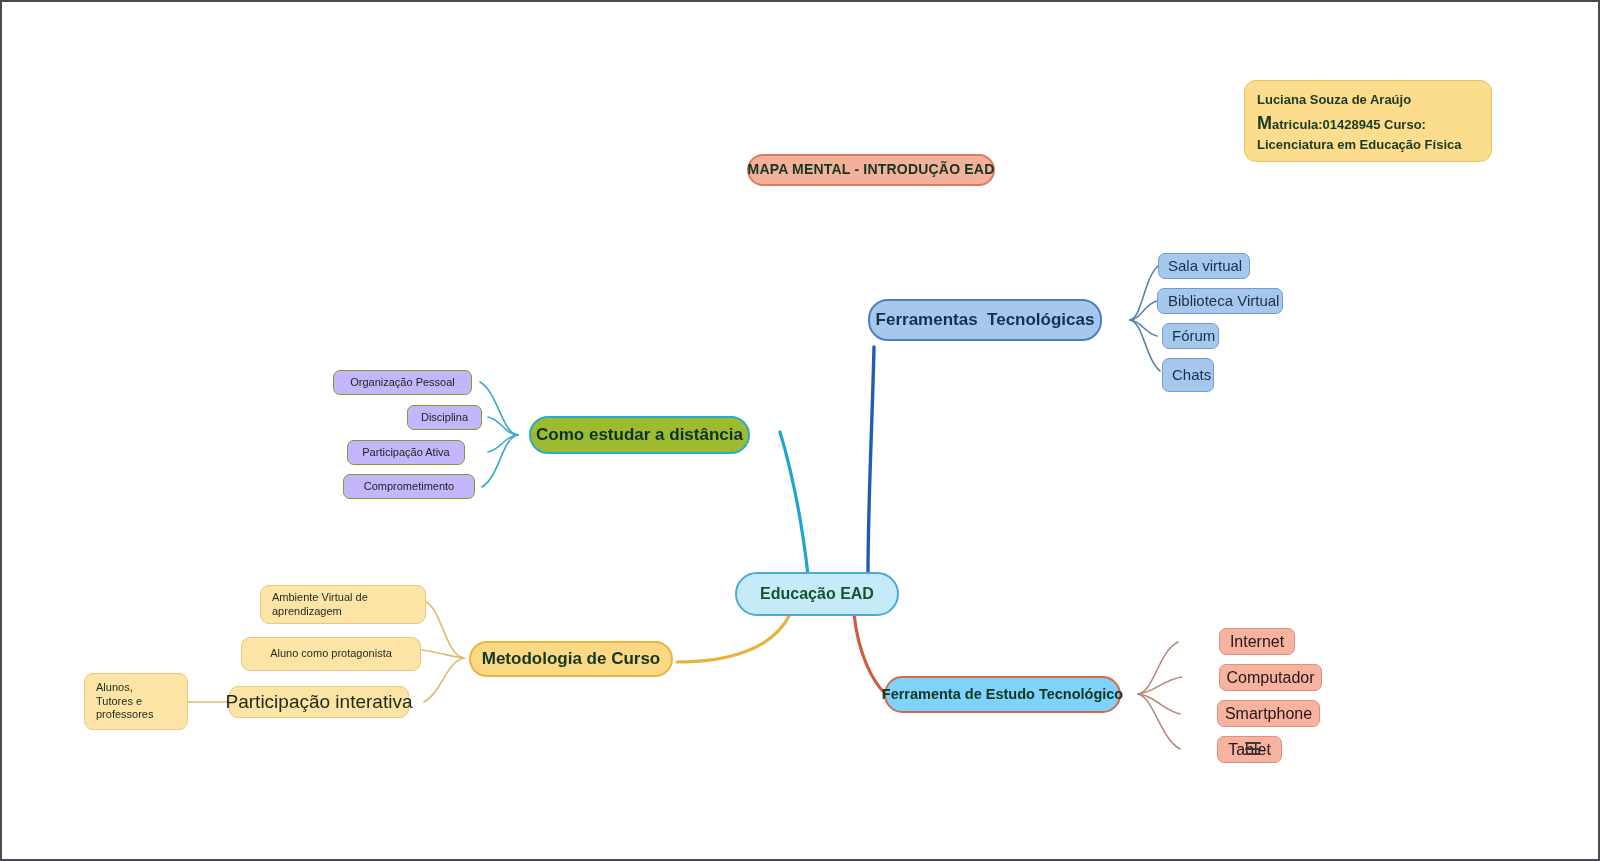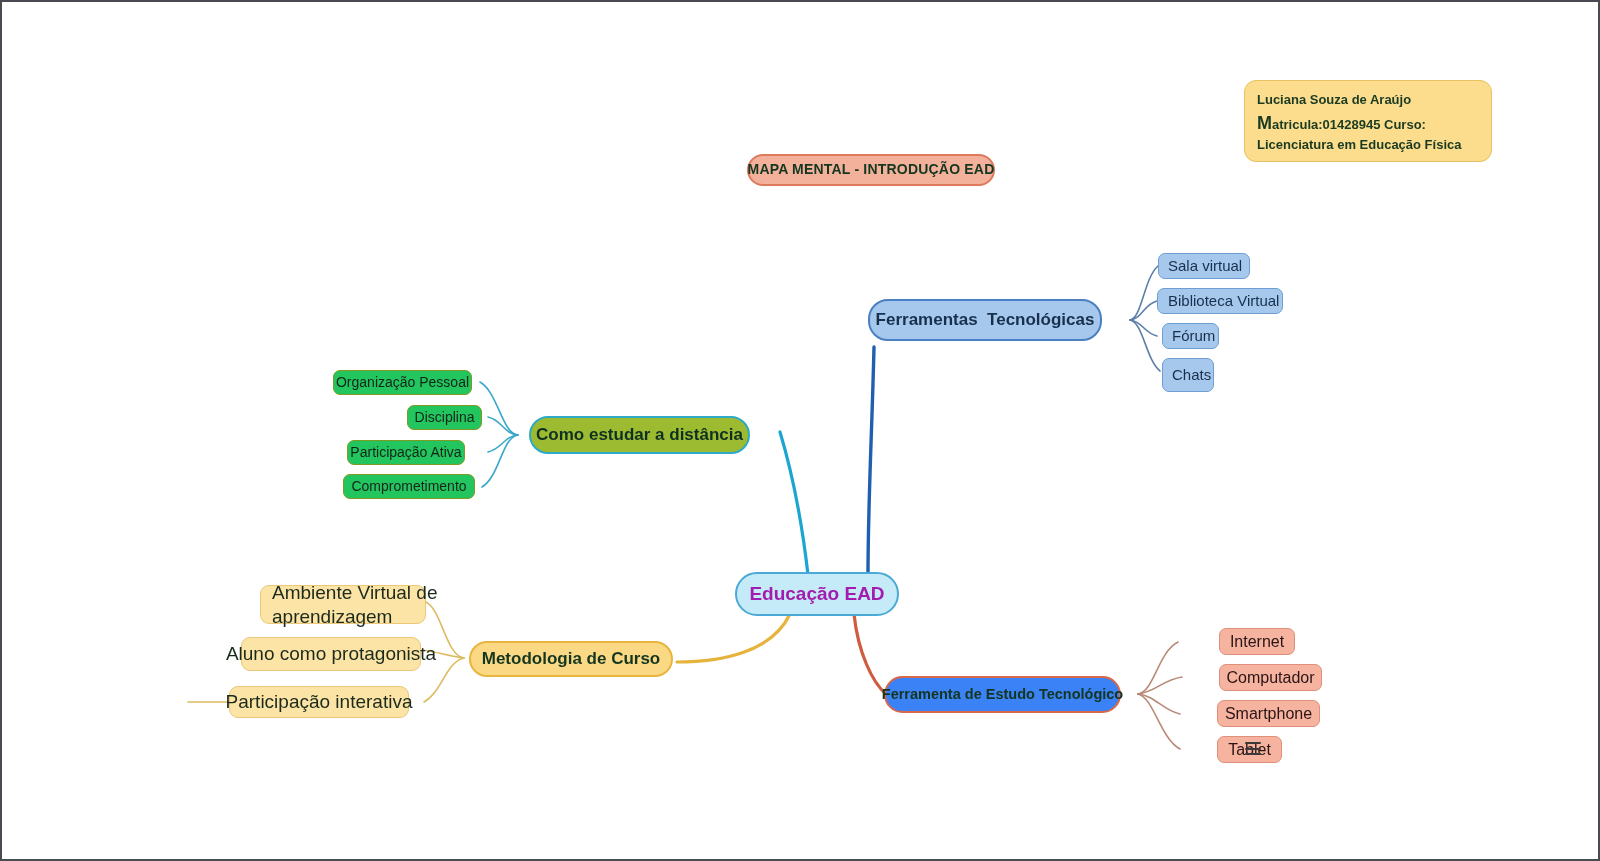--- a/index.html
+++ b/index.html
@@ -35,23 +35,23 @@
   .node.left-align {
     justify-content: flex-start;
     text-align: left;
   }
 
   
   .n-center {
     background: #c5eaf8;
     border: 2px solid #4aa9d6;
     border-radius: 22px;
-    font-size: 19px;
-    font-weight: bold;
-    color: #a21caf;
+    font-size: 16px;
+    font-weight: bold;
+    color: #14532d;
   }
 
   
   .n-blue-main {
     background: #a7c8ed;
     border: 2px solid #4a7fc1;
     border-radius: 20px;
     font-size: 17px;
     font-weight: bold;
     color: #17304d;
@@ -70,54 +70,54 @@
   
   .n-green-main {
     background: #9cbb30;
     border: 2px solid #2ea9c8;
     border-radius: 20px;
     font-size: 17px;
     font-weight: bold;
     color: #0f3022;
   }
   .n-green-sub {
-    background: #22c55e;
+    background: #c4b5fd;
     border: 1.5px solid #7f9b23;
     border-radius: 7px;
-    font-size: 14px;
+    font-size: 11px;
     font-weight: normal;
     color: #16251a;
     padding: 0 9px;
   }
 
   
   .n-yellow-main {
     background: #fbd984;
     border: 2px solid #e8b53e;
     border-radius: 20px;
     font-size: 17px;
     font-weight: bold;
     color: #14361f;
   }
   .n-yellow-sub {
     background: #fce4a6;
     border: 1.5px solid #e9c979;
     border-radius: 9px;
-    font-size: 19px;
+    font-size: 11px;
     color: #1c2a1c;
     padding: 16px 11px;
   }
   .n-yellow-sub.big {
     font-size: 19px;
     padding: 0 13px;
   }
 
   
   .n-orange-main {
-    background: #3b82f6;
+    background: #7dd3fc;
     border: 2px solid #d9674a;
     border-radius: 20px;
     font-size: 14.5px;
     font-weight: bold;
     color: #14361f;
   }
   .n-orange-sub {
     background: #f5b3a0;
     border: 1.5px solid #e0907a;
     border-radius: 7px;
@@ -239,20 +239,23 @@
   <div class="node n-green-sub" style="left:345px; top:438px; width:118px; height:25px;">Participação Ativa</div>
   <div class="node n-green-sub" style="left:341px; top:472px; width:132px; height:25px;">Comprometimento</div>
 
   <div class="node n-yellow-main" style="left:467px; top:639px; width:204px; height:36px;">Metodologia de Curso</div>
 
   <div class="node n-yellow-sub left-align" style="left:258px; top:583px; width:166px; height:39px;">Ambiente Virtual de
 aprendizagem</div>
   <div class="node n-yellow-sub" style="left:239px; top:635px; width:180px; height:26px;">Aluno como protagonista</div>
   <div class="node n-yellow-sub big" style="left:227px; top:684px; width:180px; height:32px;">Participação interativa</div>
 
+  <div class="node n-yellow-sub left-align" style="left:82px; top:671px; width:104px; height:57px;">Alunos,
+Tutores e
+professores</div>
 
   <div class="node n-orange-main" style="left:882px; top:674px; width:237px; height:37px;">Ferramenta de Estudo Tecnológico</div>
 
   <div class="node n-orange-sub" style="left:1181px; top:626px; width:76px; height:27px;">Internet</div>
   <div class="node n-orange-sub" style="left:1181px; top:662px; width:103px; height:27px;">Computador</div>
   <div class="node n-orange-sub" style="left:1179px; top:698px; width:103px; height:27px;">Smartphone</div>
   <div class="node n-orange-sub" style="left:1179px; top:734px; width:65px; height:27px;">Tablet</div>
 
   <div class="hamburger" style="left:1243px; top:740px;">
     <i></i>

